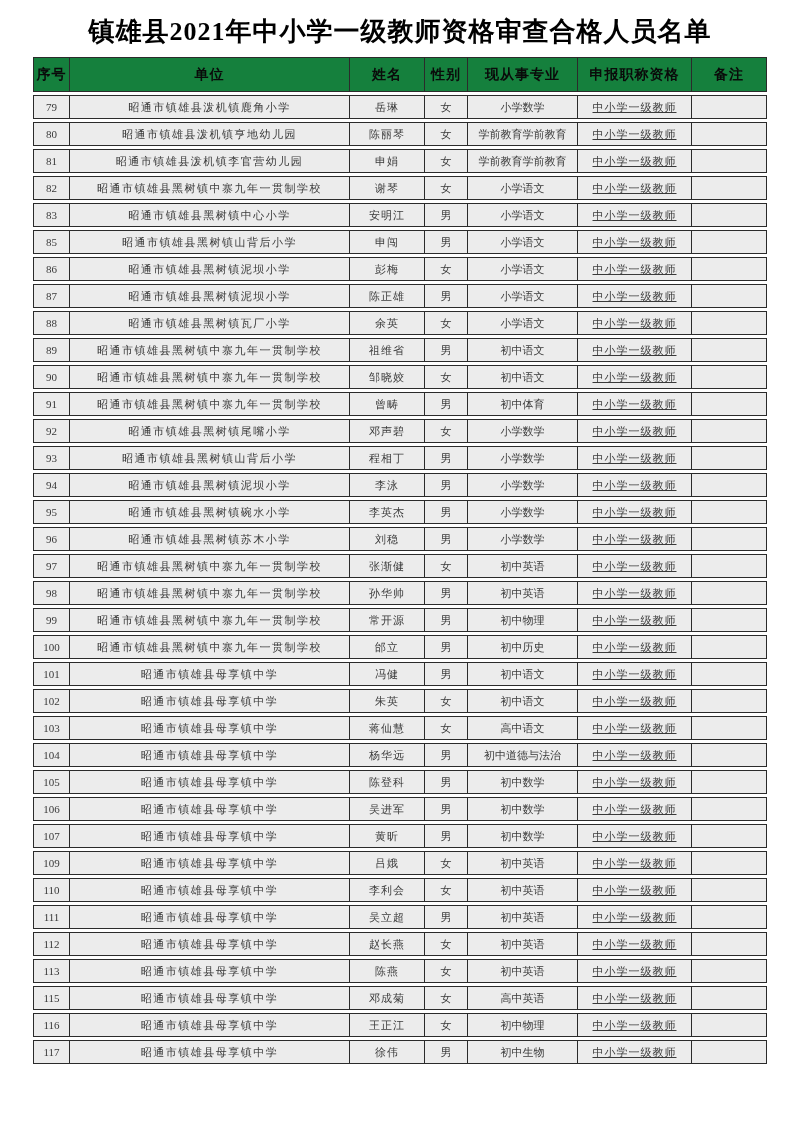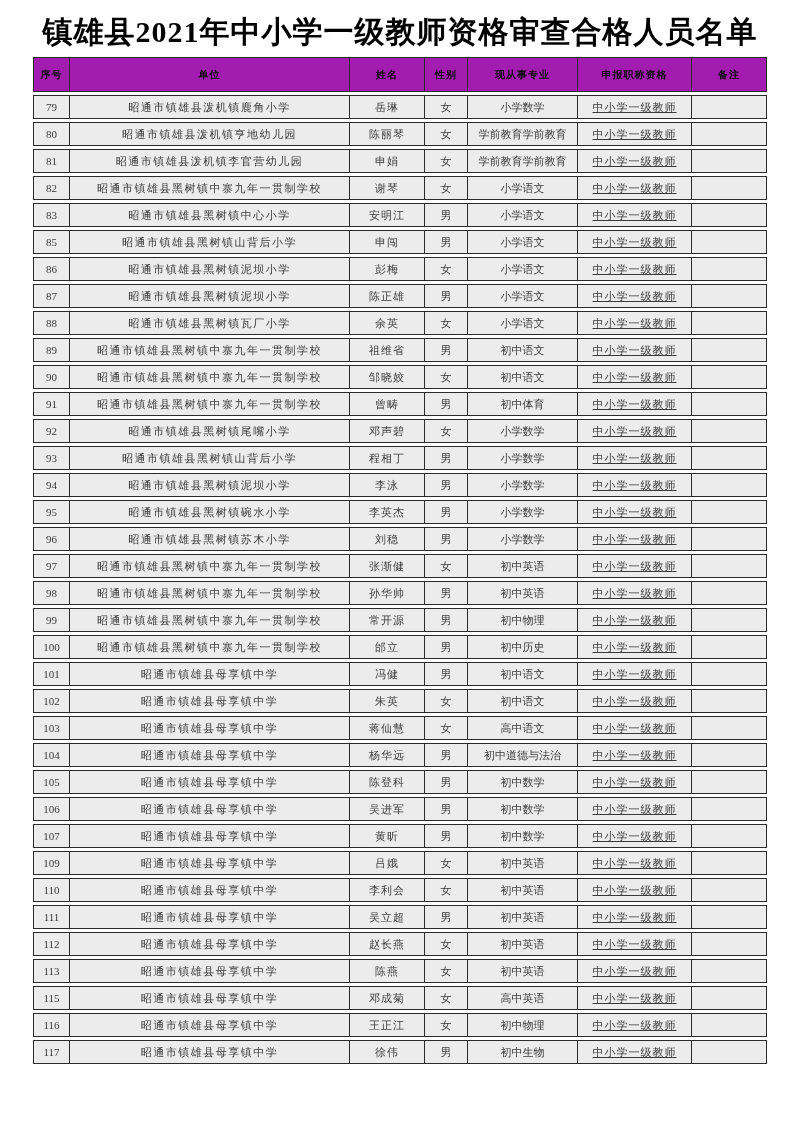--- a/index.html
+++ b/index.html
@@ -14,21 +14,21 @@
     margin: 0 auto;
     background: #ffffff;
     font-family: "Liberation Serif", "DejaVu Serif", serif;
     color: #2e2e2e;
     overflow: hidden;
   }
   .doc-title {
     margin: 0;
     padding-top: 15px;
     text-align: center;
-    font-size: 30px;
+    font-size: 26px;
     font-weight: bold;
     color: #000000;
     letter-spacing: 1px;
     line-height: 34px;
   }
   table.roster {
     table-layout: fixed;
     width: 734px;
     margin: 5px auto 0 auto;
     border-collapse: separate;
@@ -40,23 +40,23 @@
     text-align: center;
     vertical-align: middle;
     overflow: hidden;
     white-space: nowrap;
     padding: 0 1px;
   }
   table.roster th:first-child, table.roster td:first-child {
     border-left: 1px solid #2b2b2b;
   }
   table.roster thead th {
-    background: #a21caf;
+    background: #15803d;
     height: 33px;
-    font-size: 10px;
+    font-size: 14px;
     font-weight: bold;
     color: #0a0a0a;
     letter-spacing: 1px;
   }
   table.roster tbody td {
     background: #ececec;
     height: 22px;
     font-size: 11px;
     color: #3a3a3a;
   }

